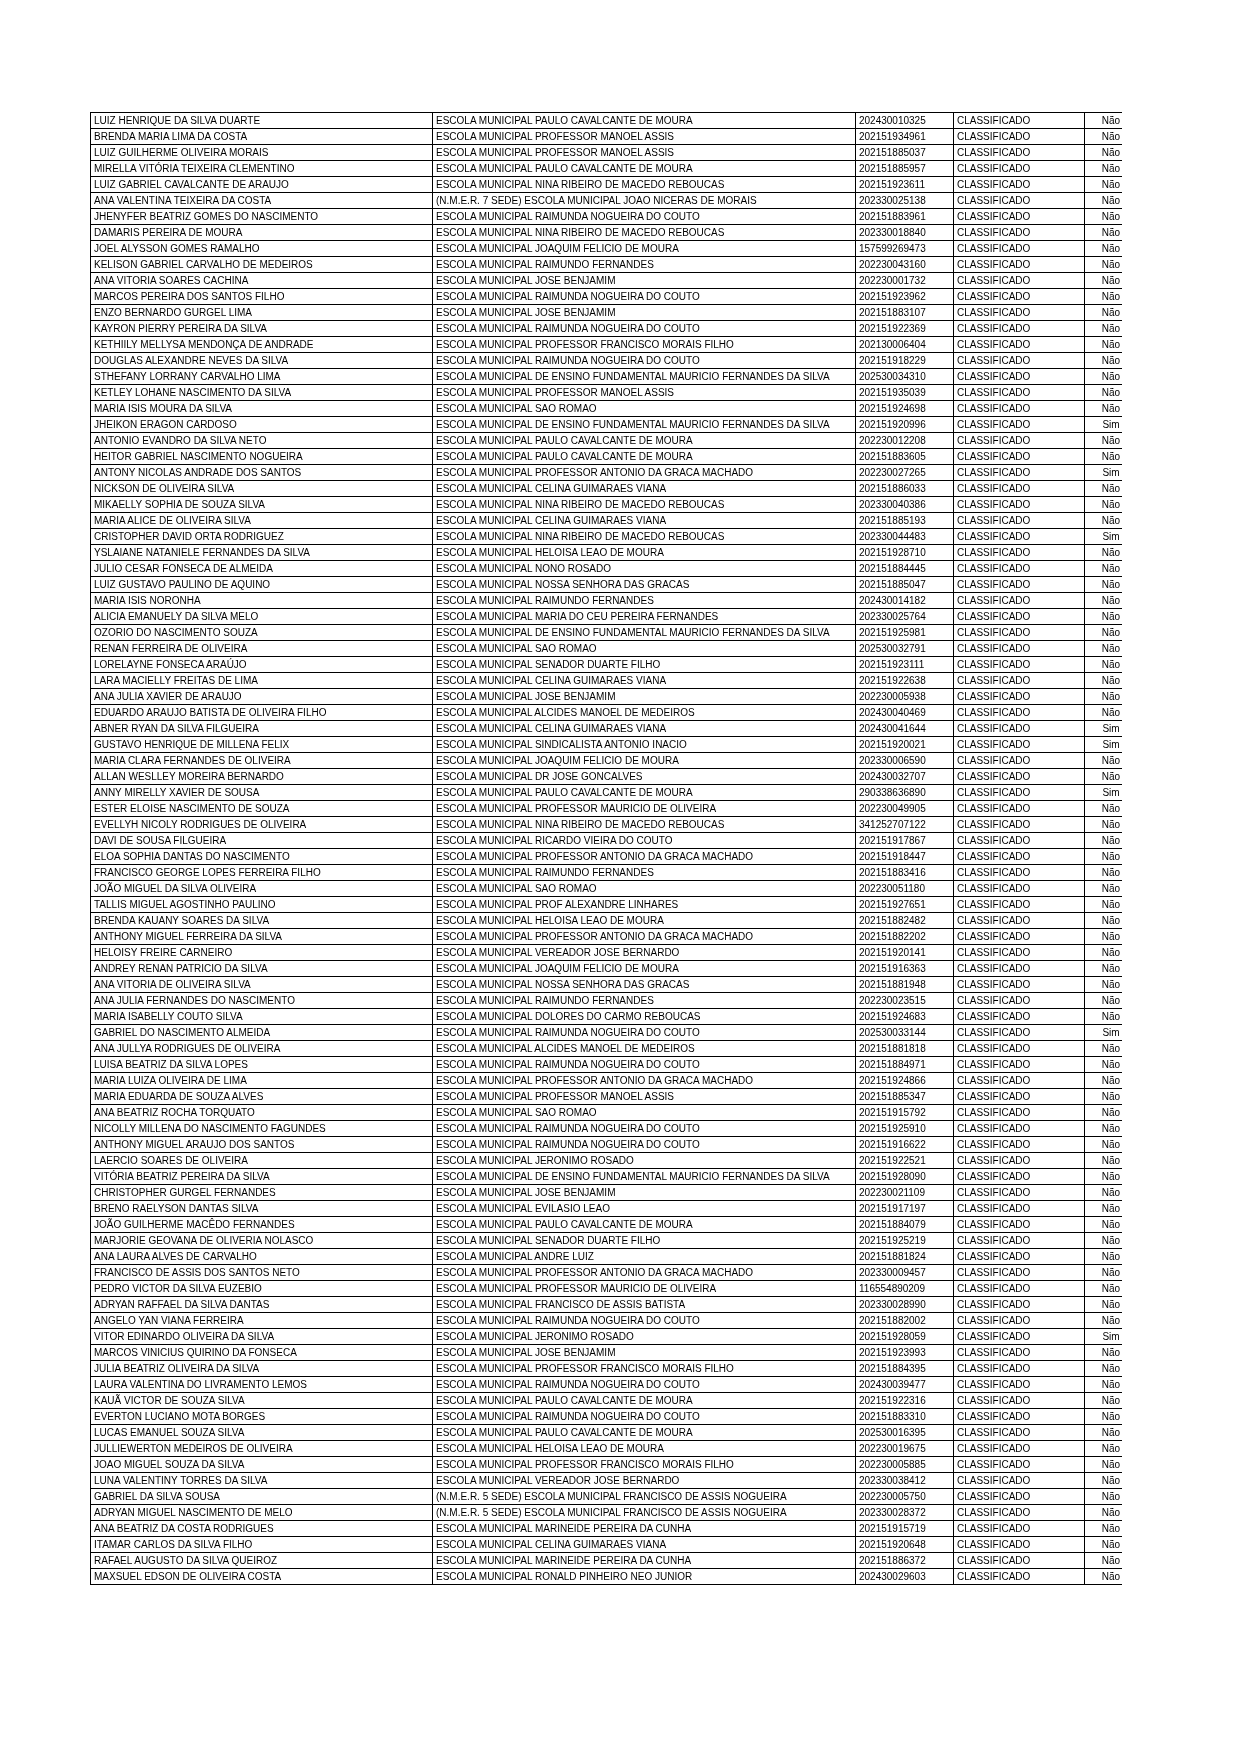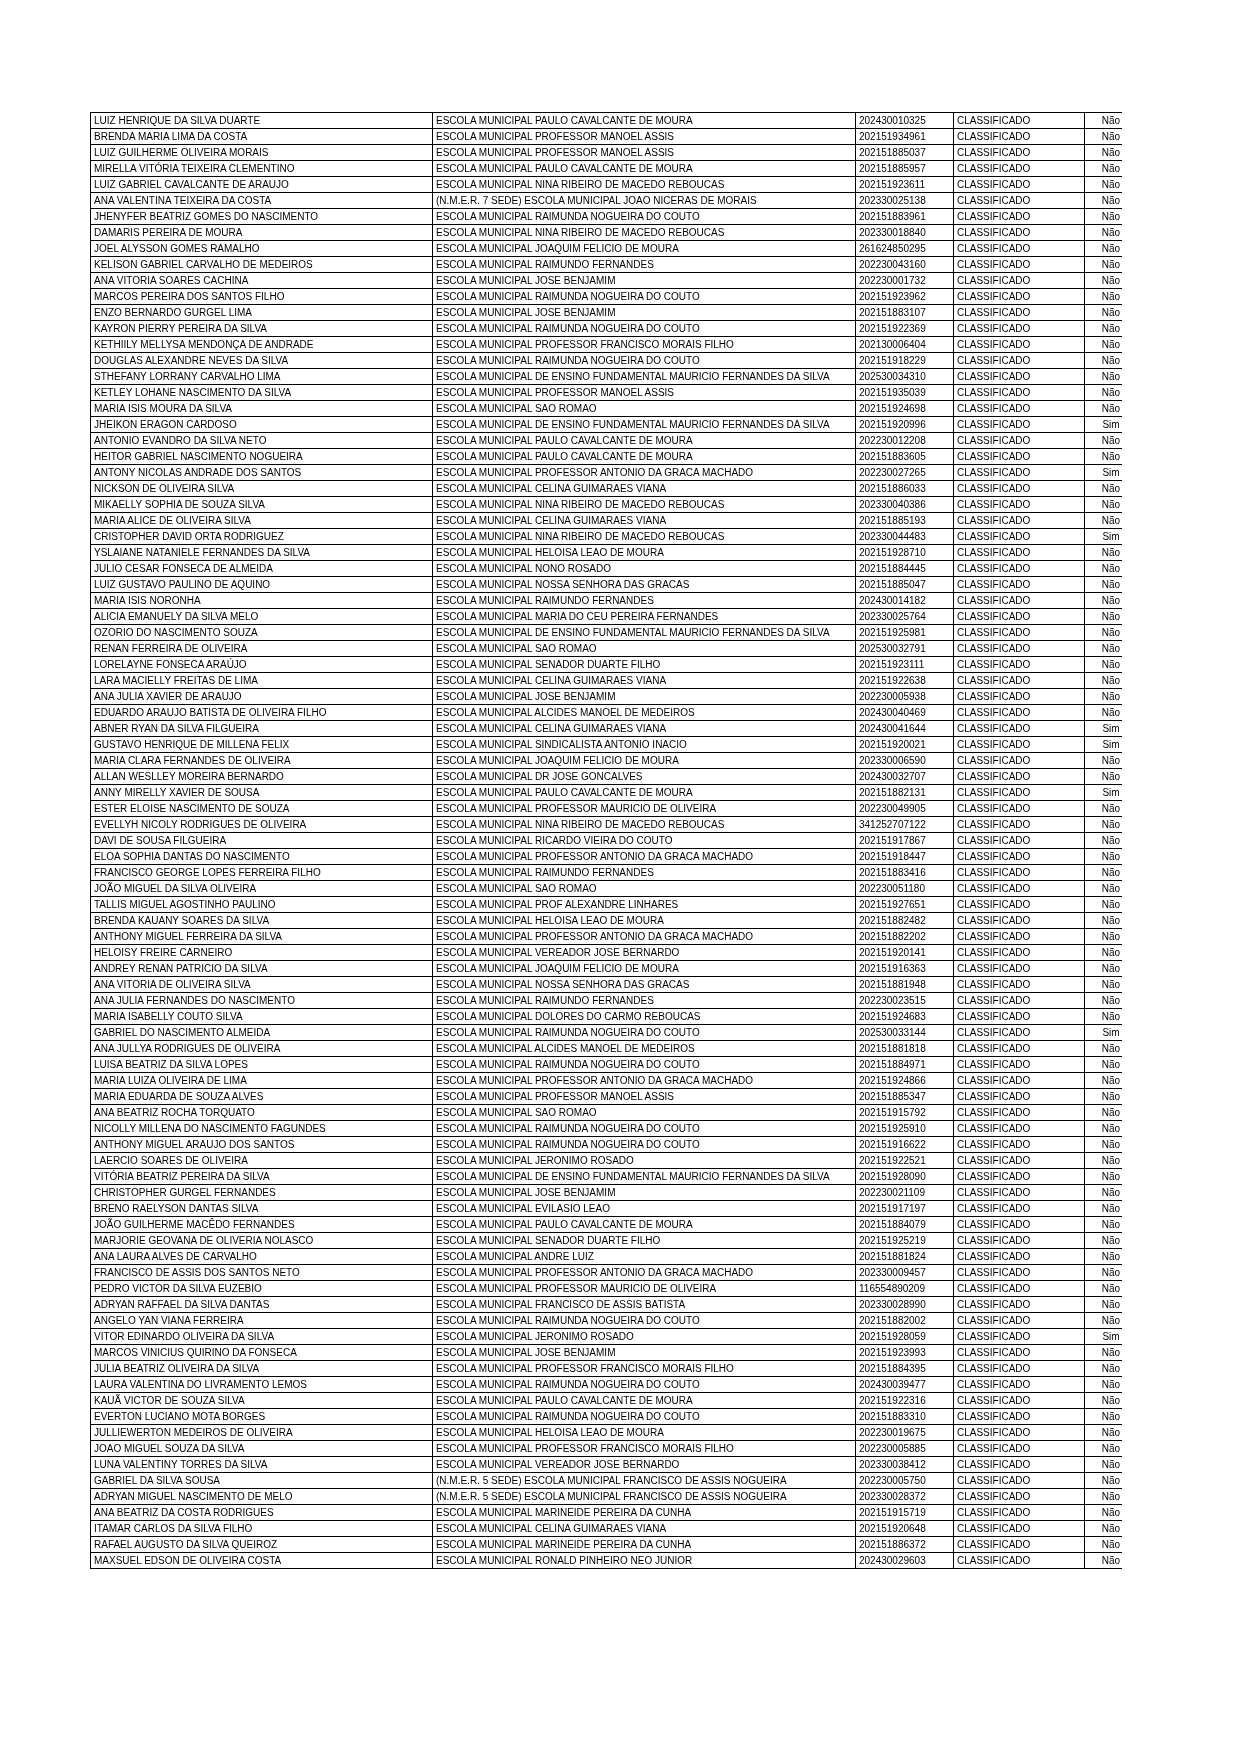--- a/index.html
+++ b/index.html
@@ -104,21 +104,21 @@
         <tr>
           <td>DAMARIS PEREIRA DE MOURA</td>
           <td>ESCOLA MUNICIPAL NINA RIBEIRO DE MACEDO REBOUCAS</td>
           <td>202330018840</td>
           <td>CLASSIFICADO</td>
           <td class="col-flag">Não</td>
         </tr>
         <tr>
           <td>JOEL ALYSSON GOMES RAMALHO</td>
           <td>ESCOLA MUNICIPAL JOAQUIM FELICIO DE MOURA</td>
-          <td>261624850295</td>
+          <td>157599269473</td>
           <td>CLASSIFICADO</td>
           <td class="col-flag">Não</td>
         </tr>
         <tr>
           <td>KELISON GABRIEL CARVALHO DE MEDEIROS</td>
           <td>ESCOLA MUNICIPAL RAIMUNDO FERNANDES</td>
           <td>202230043160</td>
           <td>CLASSIFICADO</td>
           <td class="col-flag">Não</td>
         </tr>
@@ -342,21 +342,21 @@
         <tr>
           <td>ALLAN WESLLEY MOREIRA BERNARDO</td>
           <td>ESCOLA MUNICIPAL DR JOSE GONCALVES</td>
           <td>202430032707</td>
           <td>CLASSIFICADO</td>
           <td class="col-flag">Não</td>
         </tr>
         <tr>
           <td>ANNY MIRELLY XAVIER DE SOUSA</td>
           <td>ESCOLA MUNICIPAL PAULO CAVALCANTE DE MOURA</td>
-          <td>202151882131</td>
+          <td>290338636890</td>
           <td>CLASSIFICADO</td>
           <td class="col-flag">Sim</td>
         </tr>
         <tr>
           <td>ESTER ELOISE NASCIMENTO DE SOUZA</td>
           <td>ESCOLA MUNICIPAL PROFESSOR MAURICIO DE OLIVEIRA</td>
           <td>202230049905</td>
           <td>CLASSIFICADO</td>
           <td class="col-flag">Não</td>
         </tr>
@@ -616,20 +616,27 @@
           <td>KAUÃ VICTOR DE SOUZA SILVA</td>
           <td>ESCOLA MUNICIPAL PAULO CAVALCANTE DE MOURA</td>
           <td>202151922316</td>
           <td>CLASSIFICADO</td>
           <td class="col-flag">Não</td>
         </tr>
         <tr>
           <td>EVERTON LUCIANO MOTA BORGES</td>
           <td>ESCOLA MUNICIPAL RAIMUNDA NOGUEIRA DO COUTO</td>
           <td>202151883310</td>
+          <td>CLASSIFICADO</td>
+          <td class="col-flag">Não</td>
+        </tr>
+        <tr>
+          <td>LUCAS EMANUEL SOUZA SILVA</td>
+          <td>ESCOLA MUNICIPAL PAULO CAVALCANTE DE MOURA</td>
+          <td>202530016395</td>
           <td>CLASSIFICADO</td>
           <td class="col-flag">Não</td>
         </tr>
         <tr>
           <td>JULLIEWERTON MEDEIROS DE OLIVEIRA</td>
           <td>ESCOLA MUNICIPAL HELOISA LEAO DE MOURA</td>
           <td>202230019675</td>
           <td>CLASSIFICADO</td>
           <td class="col-flag">Não</td>
         </tr>

